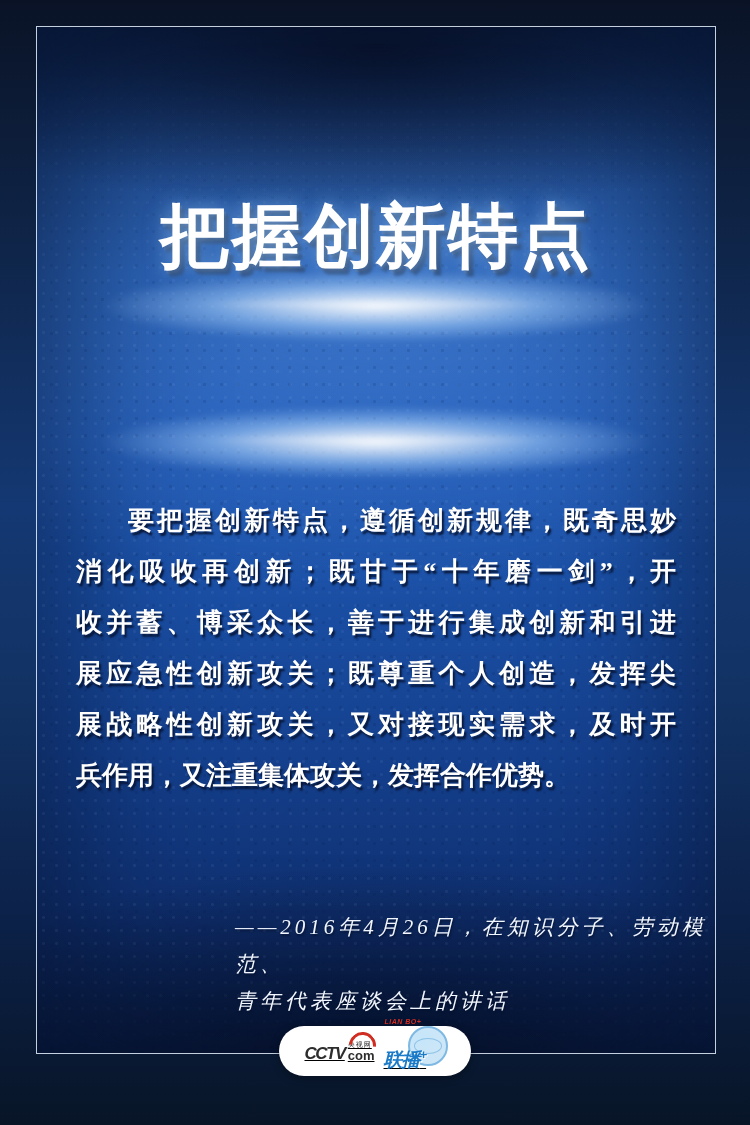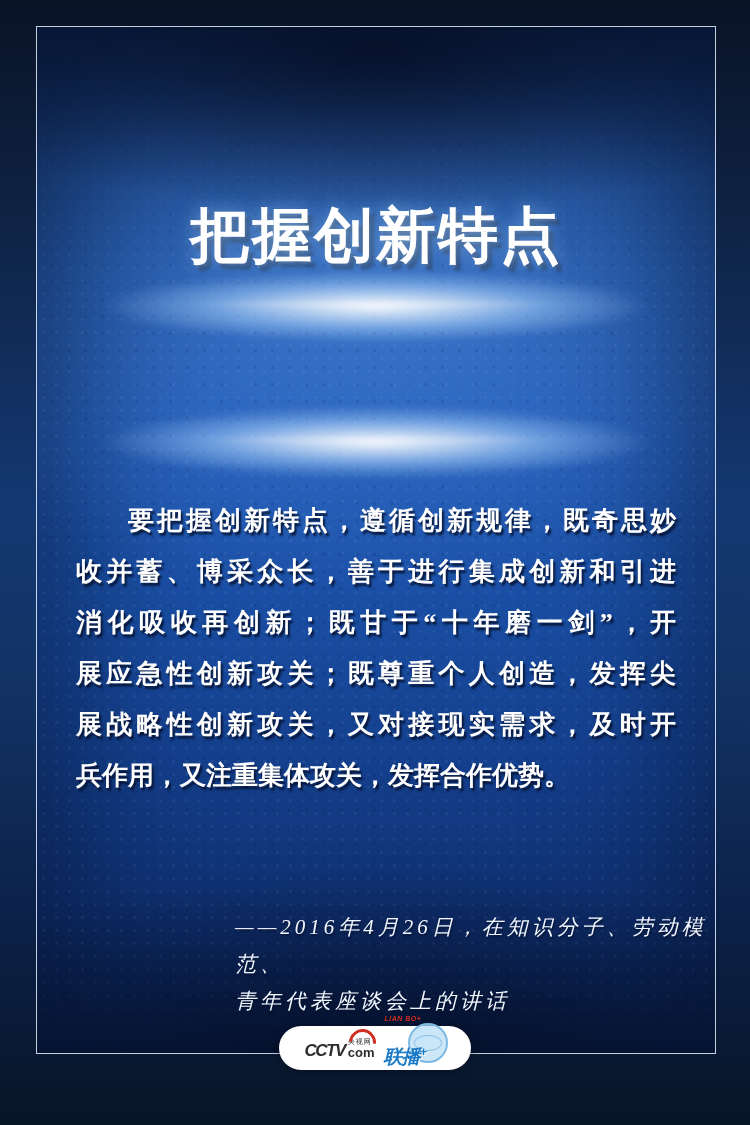--- a/index.html
+++ b/index.html
@@ -28,43 +28,44 @@
     mask-image:linear-gradient(180deg,transparent 2%,#000 30%,#000 88%,transparent 100%);
   }
   .glow{position:absolute;left:-30px;right:-30px;height:110px;filter:blur(3px);pointer-events:none;
     background:radial-gradient(ellipse 52% 46% at 50% 52%, rgba(255,255,255,.95), rgba(175,215,255,.5) 42%, rgba(120,180,255,0) 72%);}
   .glow-1{top:222px;}
   .glow-2{top:358px;}
   .glow .core{position:absolute;left:15%;right:15%;top:50%;height:7px;transform:translateY(-50%);
     background:radial-gradient(ellipse 50% 50% at 50% 50%, rgba(255,255,255,.95), rgba(255,255,255,0) 75%);}
   .title{
     position:absolute;left:0;right:0;top:146px;text-align:center;z-index:2;
-    color:#fff;font-weight:900;font-size:60px;line-height:126px;letter-spacing:2px;
+    color:#fff;font-weight:900;font-size:70px;line-height:126px;letter-spacing:2px;
     text-shadow:0 0 18px rgba(160,210,255,.55), 5px 6px 3px rgba(42,66,105,.68), 2px 3px 0 rgba(100,125,160,.45);
   }
   .body-text{
     position:absolute;left:39px;top:468px;width:600px;z-index:2;
     font-family:"Liberation Serif","DejaVu Serif",serif;font-weight:700;
     font-size:26px;line-height:51px;color:#fff;
     text-shadow:2px 2.5px 2px rgba(6,18,48,.9);
   }
   .body-line{text-align:justify;text-align-last:justify;}
   .body-line.first{text-indent:2em;}
   .body-line.last{text-align-last:left;}
   .attribution{
     position:absolute;left:198px;top:882px;width:480px;z-index:2;
     font-family:"Liberation Serif","DejaVu Serif",serif;font-style:italic;
     font-size:21px;line-height:37px;letter-spacing:4px;color:#f2f7ff;
     text-shadow:1px 1.5px 2px rgba(6,18,48,.8);
   }
   .logo-pill{
     position:absolute;left:50%;top:1026px;transform:translateX(-50%);
-    width:192px;height:44px;background:#fff;border-radius:26px;z-index:6;
+    width:192px;height:50px;background:#fff;border-radius:26px;z-index:6;
     display:flex;align-items:center;justify-content:center;gap:9px;
     box-shadow:0 2px 9px rgba(0,0,0,.35);
+    text-decoration:underline;
   }
   .cctv{position:relative;display:flex;align-items:flex-end;}
   .cctv-word{font-weight:900;font-style:italic;font-size:17px;color:#2d2d2d;letter-spacing:-1.5px;line-height:1;}
   .cctv-arc{position:absolute;left:45px;top:-9px;width:21px;height:21px;border:3px solid transparent;
     border-top-color:#cf2e21;border-right-color:#cf2e21;border-radius:50%;transform:rotate(-40deg);}
   .cctv-col{display:flex;flex-direction:column;margin-left:3px;line-height:1;}
   .cctv-site{font-size:7px;color:#2d2d2d;letter-spacing:1px;}
   .cctv-com{font-size:13px;font-weight:700;color:#2d2d2d;margin-top:1px;}
   .lianbo{position:relative;display:flex;align-items:center;padding-top:19px;min-width:62px;height:44px;}
   .globe{position:absolute;right:-2px;top:6px;width:36px;height:36px;border-radius:50%;
@@ -89,22 +90,22 @@
   <div class="glow glow-2">
       <span class="core"></span>
     </div>
 
   <div class="title">
     <div>把握创新特点</div>
   </div>
 
   <div class="body-text">
     <div class="body-line first">要把握创新特点，遵循创新规律，既奇思妙</div>
+    <div class="body-line">消化吸收再创新；既甘于“十年磨一剑”，开</div>
     <div class="body-line">收并蓄、博采众长，善于进行集成创新和引进</div>
-    <div class="body-line">消化吸收再创新；既甘于“十年磨一剑”，开</div>
     <div class="body-line">展应急性创新攻关；既尊重个人创造，发挥尖</div>
     <div class="body-line">展战略性创新攻关，又对接现实需求，及时开</div>
     <div class="body-line last">兵作用，又注重集体攻关，发挥合作优势。</div>
   </div>
 
   <div class="attribution">
     <div>——2016年4月26日，在知识分子、劳动模范、</div>
     <div>青年代表座谈会上的讲话</div>
   </div>
 </div>

